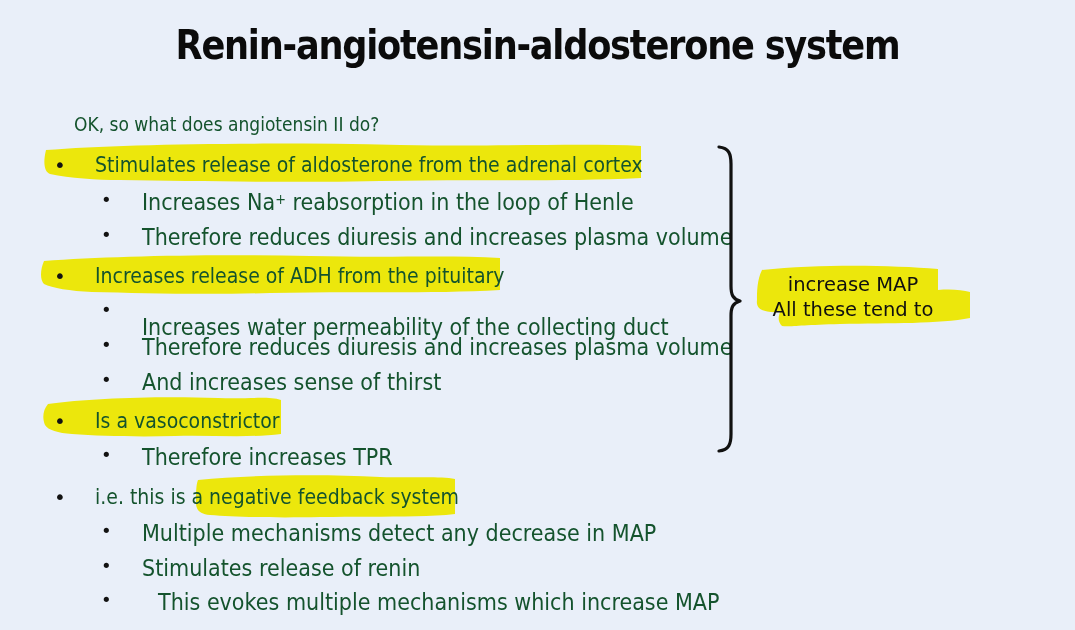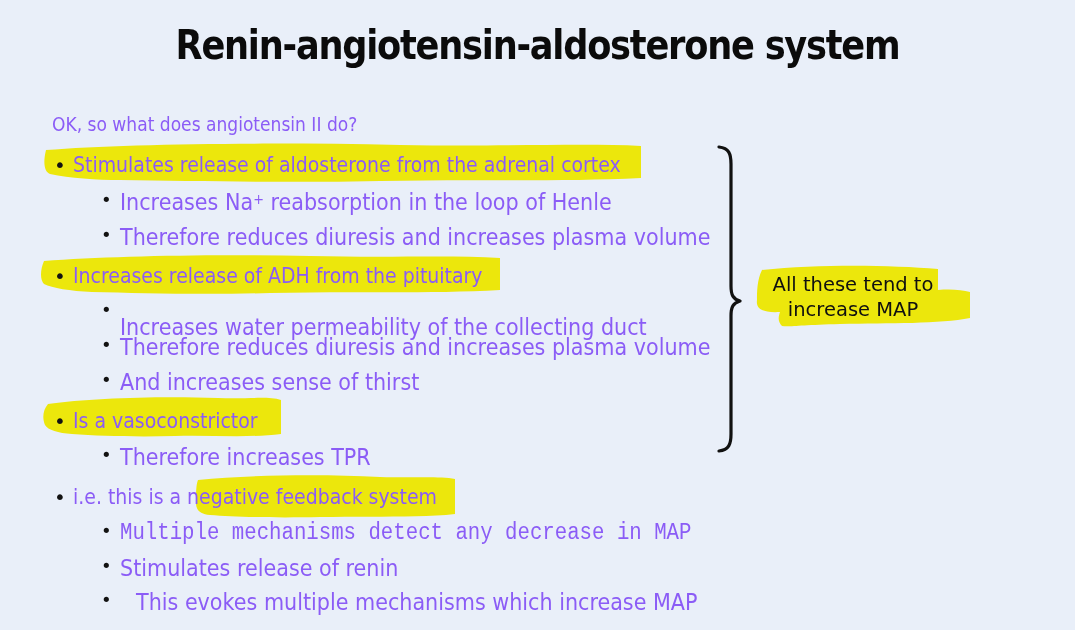--- a/index.html
+++ b/index.html
@@ -43,23 +43,24 @@
     position: absolute;
     left: 0;
     top: 0;
     width: 720px;
     height: 630px;
   }
 
   .line {
     position: absolute;
     white-space: nowrap;
-    color: #8b5cf6;
+    color: #14532d;
     font-family: "DejaVu Sans", sans-serif;
     transform-origin: 0 50%;
+    margin-left: 22px;
   }
   .line .txt {
     display: inline-block;
     transform: scaleX(0.90);
     transform-origin: 0 50%;
   }
 
   .lead {
     font-size: 19px;
   }
@@ -211,21 +212,21 @@
     <div class="line lvl2" style="left:120px; top:444px;">
       <span class="txt">Therefore increases TPR</span>
     </div>
 
     <span class="bullet b1" style="left:54px; top:485px;">•</span>
     <div class="line lvl1" style="left:73px; top:485px;">
       <span class="txt">i.e. this is a negative feedback system</span>
     </div>
 
     <span class="bullet b2" style="left:101px; top:520px;">•</span>
-    <div class="line lvl2" style="left:120px; top:520px;font-family:Liberation Mono, monospace;">
+    <div class="line lvl2" style="left:120px; top:520px;">
       <span class="txt">Multiple mechanisms detect any decrease in MAP</span>
     </div>
 
     <span class="bullet b2" style="left:101px; top:555px;">•</span>
     <div class="line lvl2" style="left:120px; top:555px;">
       <span class="txt">Stimulates release of renin</span>
     </div>
 
     <span class="bullet b2" style="left:101px; top:589px;">•</span>
     <div class="line lvl2" style="left:136px; top:589px;">
@@ -238,17 +239,17 @@
     <path fill="none" stroke="#111111" stroke-width="3.2" stroke-linecap="round" stroke-linejoin="round" d="M719,147
              C729,148 731,154 731,164
              L731,286
              C731,295 733,299 740,301
              C733,303 731,307 731,316
              L731,434
              C731,444 729,450 719,451"></path>
   </svg>
 
   <div id="annotation">
+    <span class="aline">increase MAP</span>
     <span class="aline">All these tend to</span>
-    <span class="aline">increase MAP</span>
   </div>
 
 </div>
 
 </body></html>

